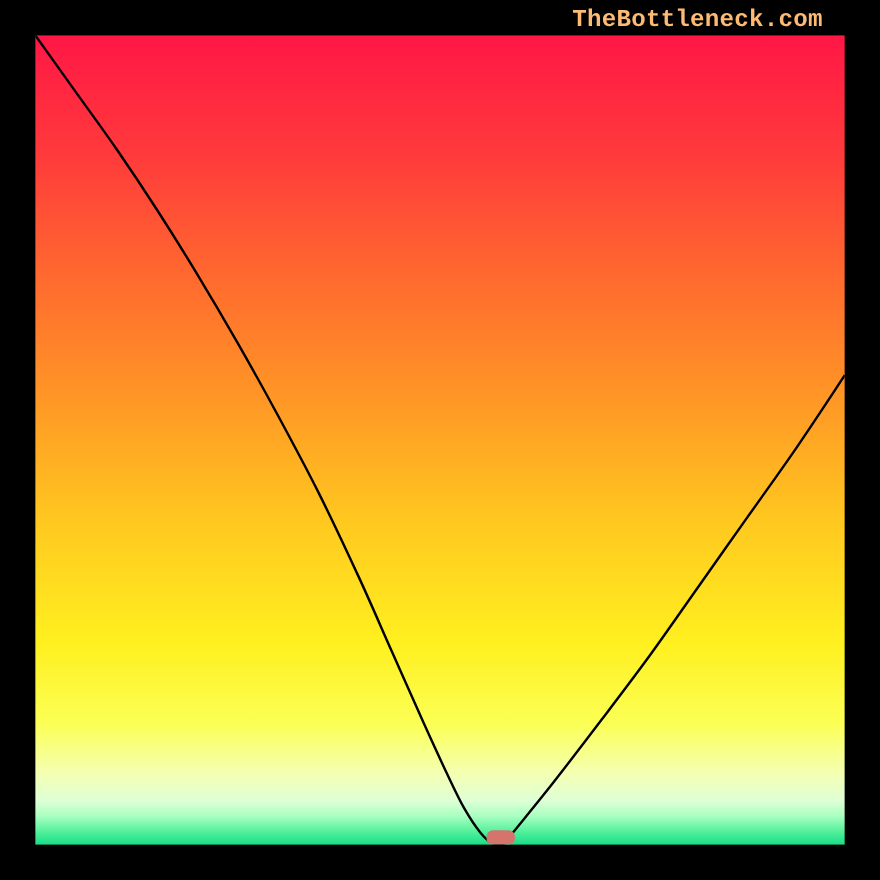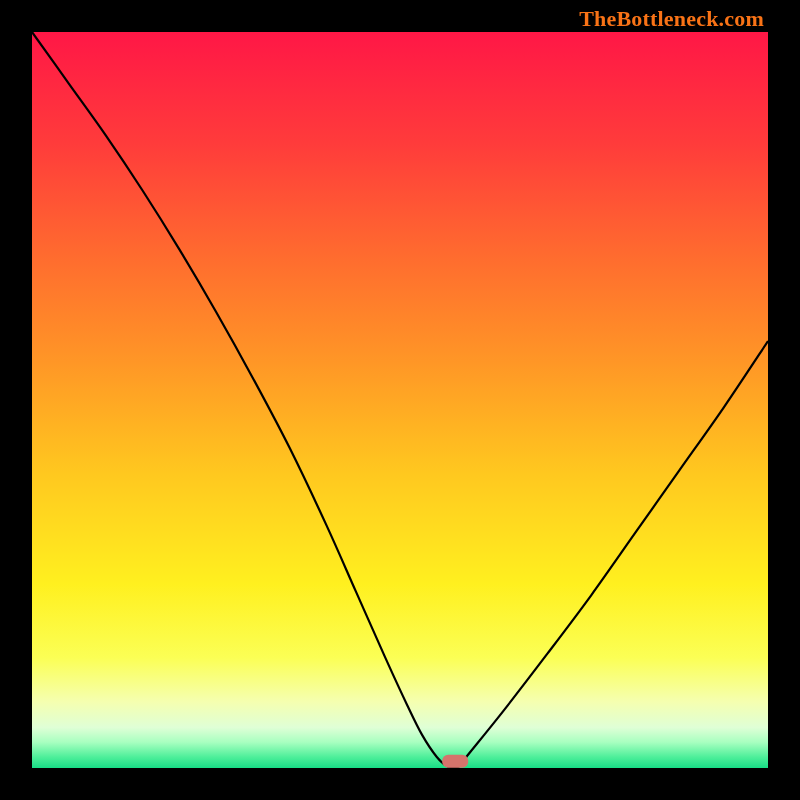--- a/index.html
+++ b/index.html
@@ -14,25 +14,25 @@
     position: absolute;
     left: 32px;
     top: 32px;
     width: 736px;
     height: 736px;
     background: #000;
   }
   .watermark {
     position: absolute;
     top: 6px;
-    right: 36px;
-    font-family: Liberation Serif, serif;
+    right: 52px;
+    font-family: Liberation Mono, monospace;
     font-size: 22px;
     font-weight: bold;
-    color: #f97316;
+    color: #fdba74;
     letter-spacing: 0.2px;
   }
   svg {
     display: block;
   }
 </style>
 </head>
 <body>
 
 <div class="frame">

